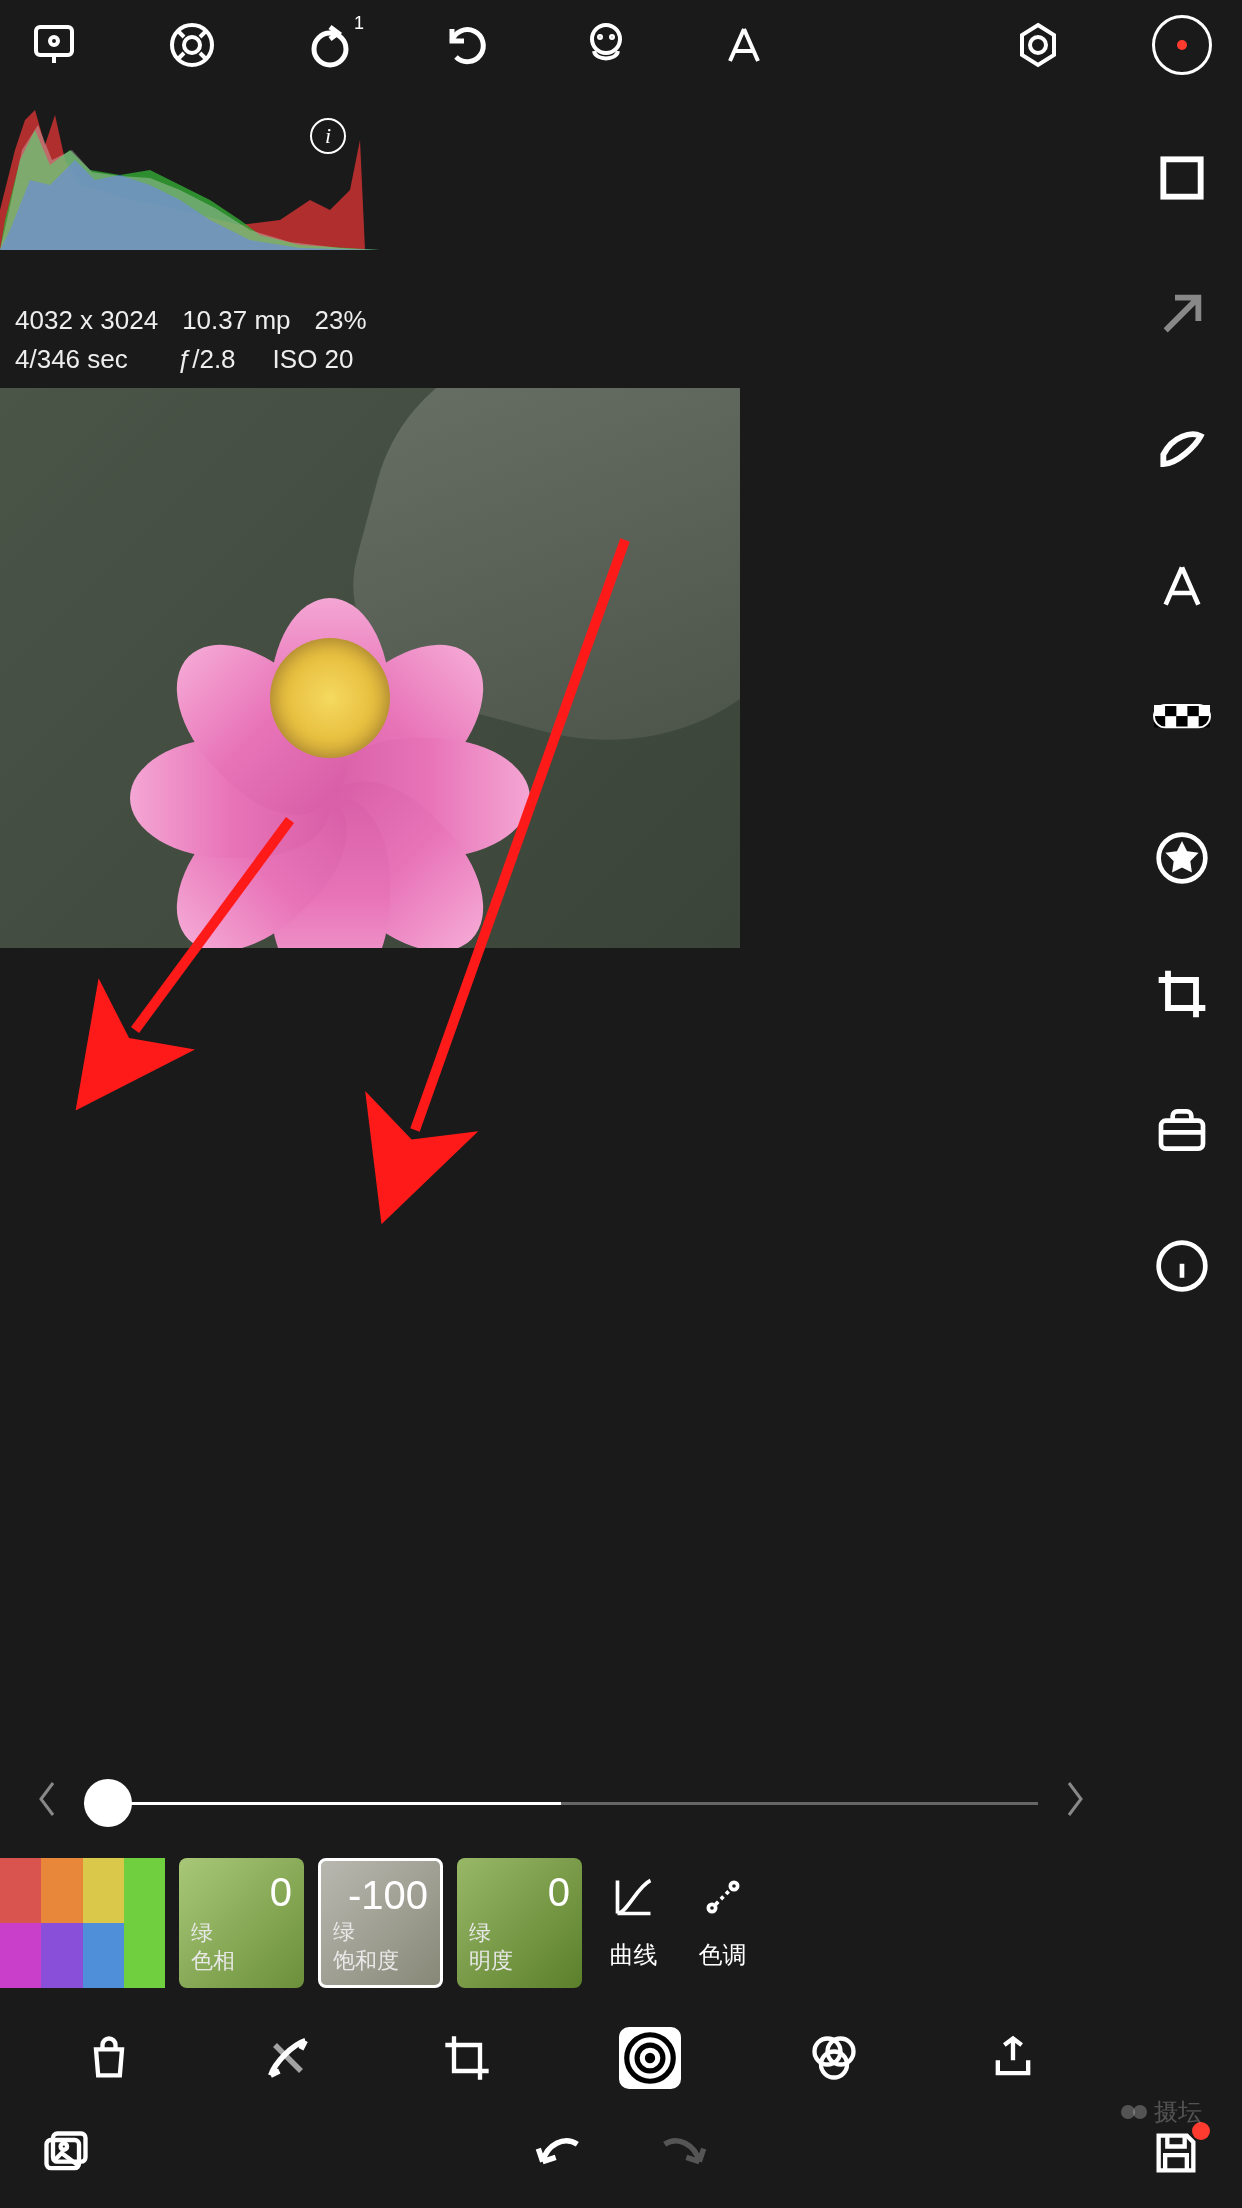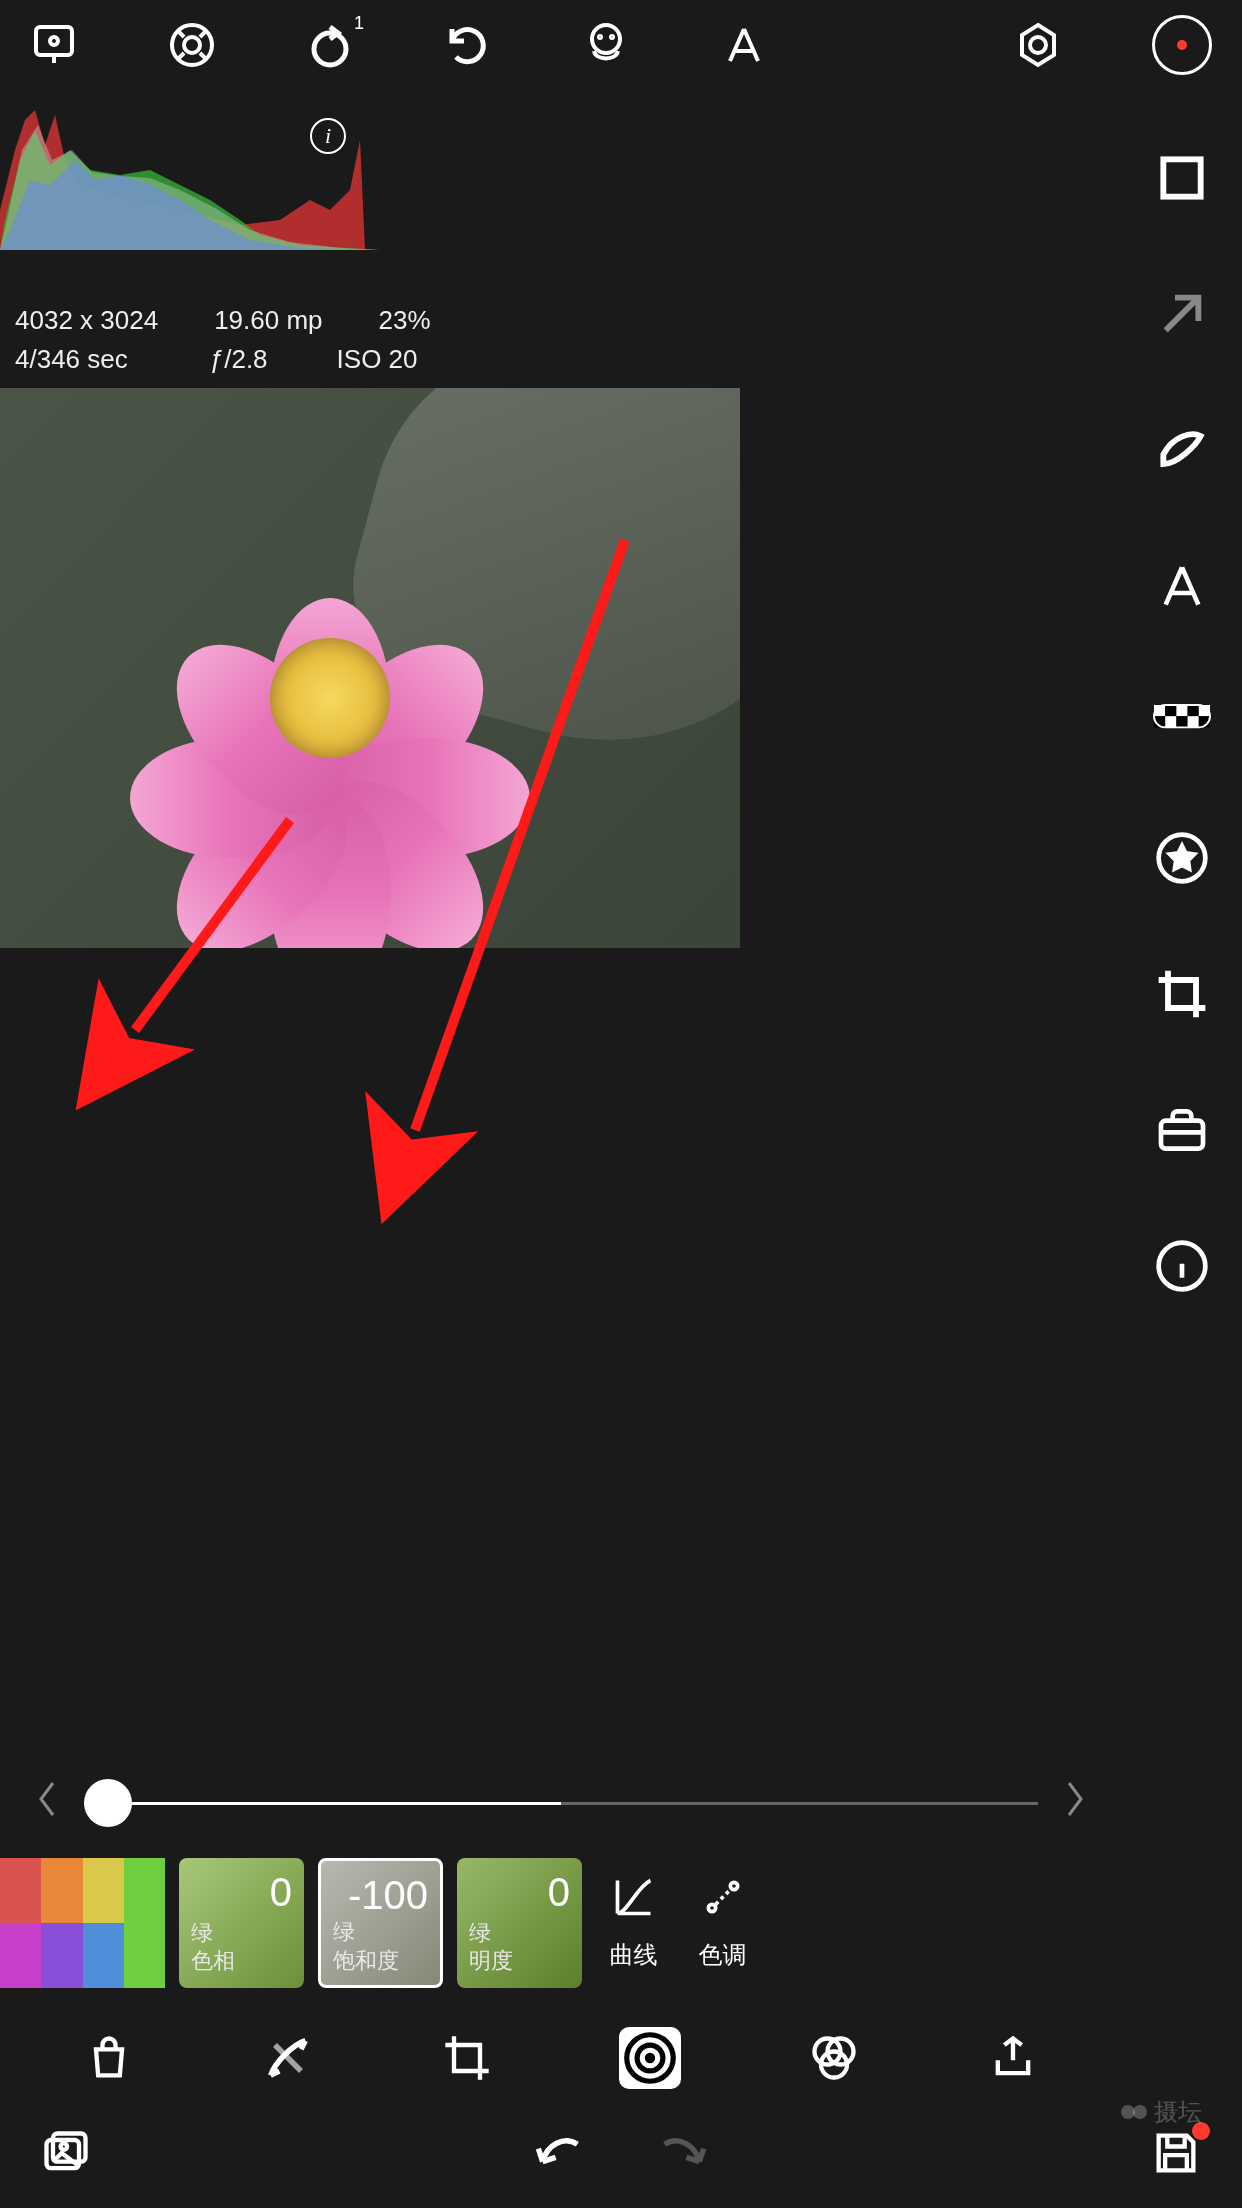--- a/index.html
+++ b/index.html
@@ -12,21 +12,21 @@
 .record-btn::after{content:'';width:10px;height:10px;background:#ff3b30;border-radius:50%}
 .main{flex:1;display:flex}
 .content{flex:1;display:flex;flex-direction:column}
 .sidebar{width:120px;display:flex;flex-direction:column;align-items:center;gap:80px;padding-top:60px}
 .sidebar .sicon{width:56px;height:56px;display:flex;align-items:center;justify-content:center;color:#fff}
 .histo-area{height:210px;position:relative}
 .histo{width:380px;height:160px;position:relative}
 .histo svg{width:100%;height:100%}
 .info-icon{position:absolute;top:28px;left:310px;width:36px;height:36px;border:2px solid #fff;border-radius:50%;display:flex;align-items:center;justify-content:center;font-style:italic;font-family:serif;font-size:22px}
 .meta{padding:5px 15px;font-size:26px;color:#eee}
-.meta-row{display:flex;gap:56px;margin-bottom:8px}
+.meta-row{display:flex;gap:24px;margin-bottom:8px}
 .photo{width:740px;height:560px;position:relative;overflow:hidden;background:linear-gradient(135deg,#4a5548 0%,#3a4438 100%)}
 .leaf{position:absolute;width:450px;height:400px;background:linear-gradient(145deg,#6b7268,#4a5248);border-radius:50% 30% 50% 30%;top:-50px;right:-80px;transform:rotate(15deg)}
 .flower{position:absolute;left:140px;top:120px;width:380px;height:380px}
 .petal{position:absolute;width:120px;height:200px;background:linear-gradient(180deg,#f4a6d4,#e874b8,#d960a8);border-radius:60% 60% 50% 50%;left:130px;top:90px;transform-origin:center bottom}
 .petal:nth-child(1){transform:rotate(0deg)}
 .petal:nth-child(2){transform:rotate(45deg)}
 .petal:nth-child(3){transform:rotate(90deg)}
 .petal:nth-child(4){transform:rotate(135deg)}
 .petal:nth-child(5){transform:rotate(180deg)}
 .petal:nth-child(6){transform:rotate(225deg)}
@@ -134,21 +134,21 @@
             <path d="M0,160 L10,140 L30,90 L50,95 L75,70 L95,90 L120,85 L150,95 L180,110 L210,130 L250,150 L300,158 L380,160 Z" fill="#3366cc" opacity="0.75"></path>
             <path d="M0,160 L8,125 L22,60 L38,35 L52,70 L72,60 L92,82 L120,86 L150,88 L180,100 L215,118 L250,140 L290,152 L340,158 L380,160 Z" fill="#dddddd" opacity="0.35"></path>
           </svg>
         </div>
         <div class="info-icon">i</div>
       </div>
 
       <div class="meta">
         <div class="meta-row">
           <span>4032 x 3024</span>
-          <span>19.60 mp</span>
+          <span>10.37 mp</span>
           <span>23%</span>
         </div>
         <div class="meta-row">
           <span>4/346 sec</span>
           <span style="margin-left:26px">ƒ/2.8</span>
           <span style="margin-left:13px">ISO 20</span>
         </div>
       </div>
 
       <div class="photo">

